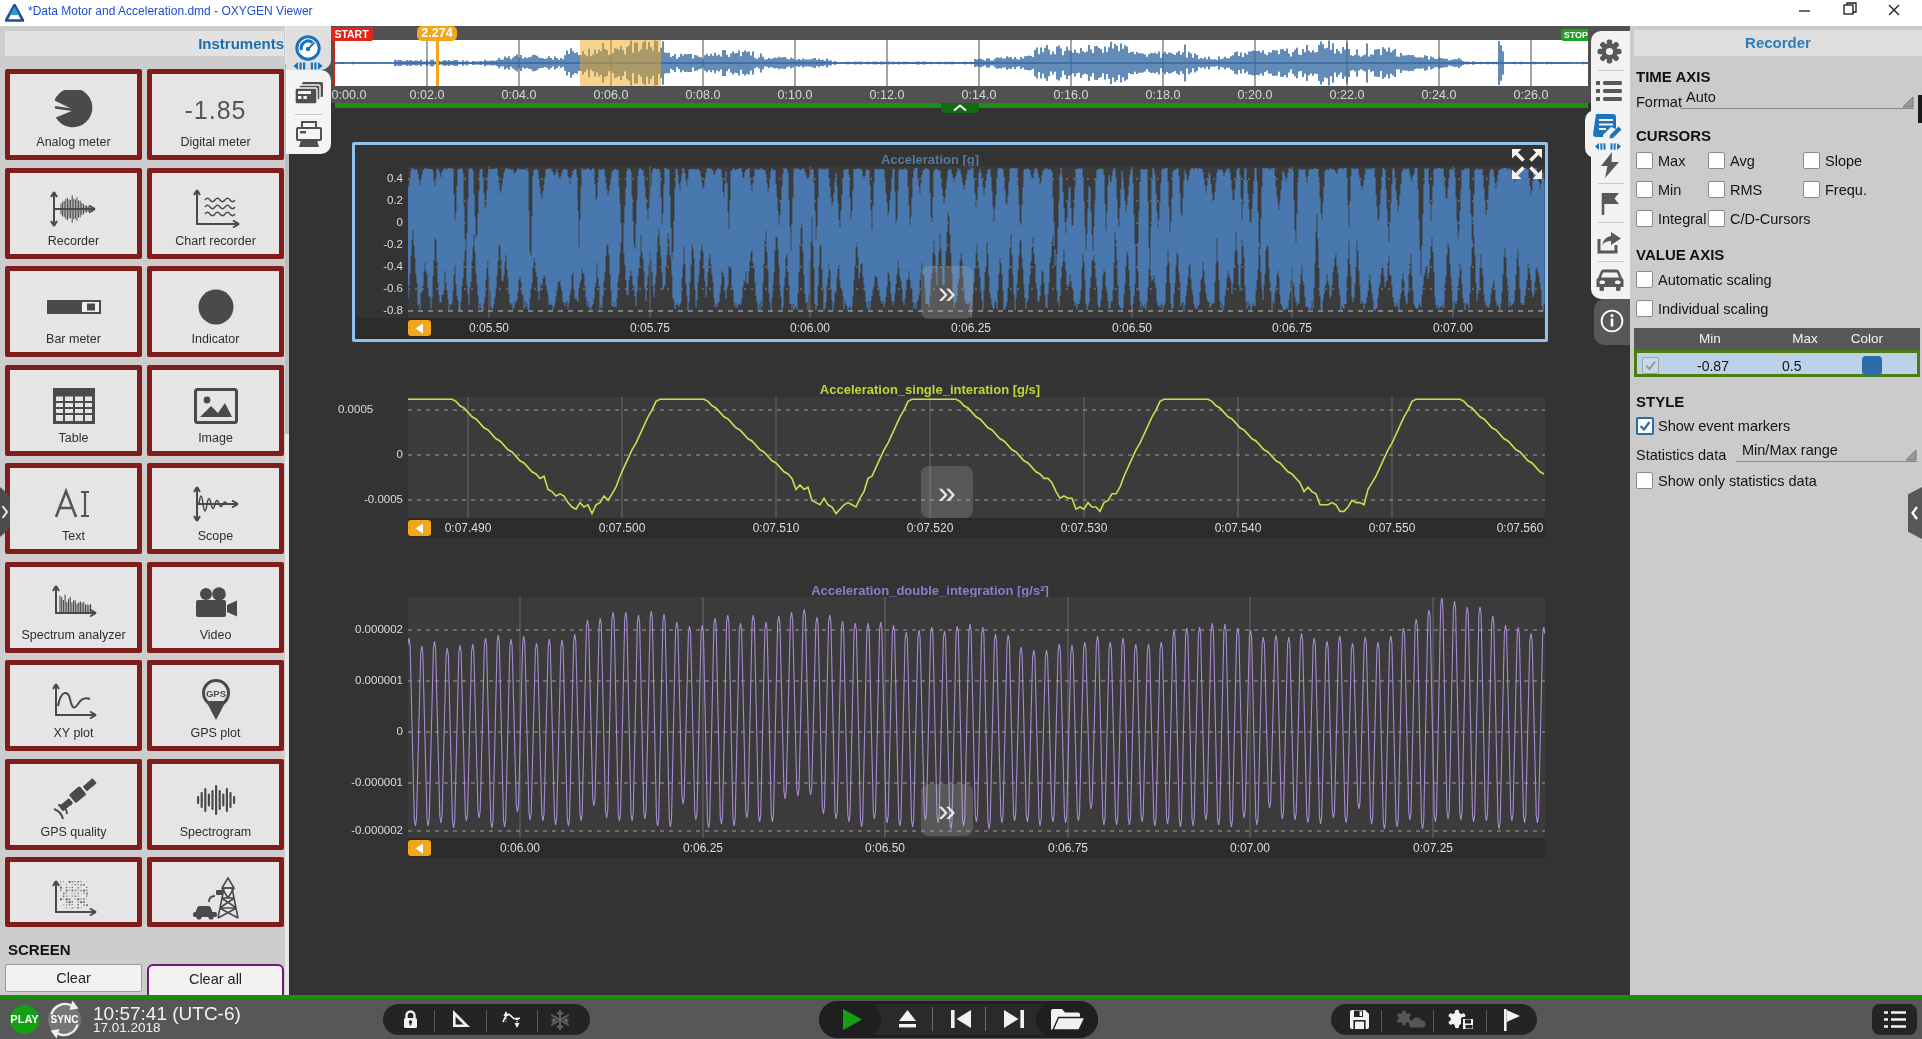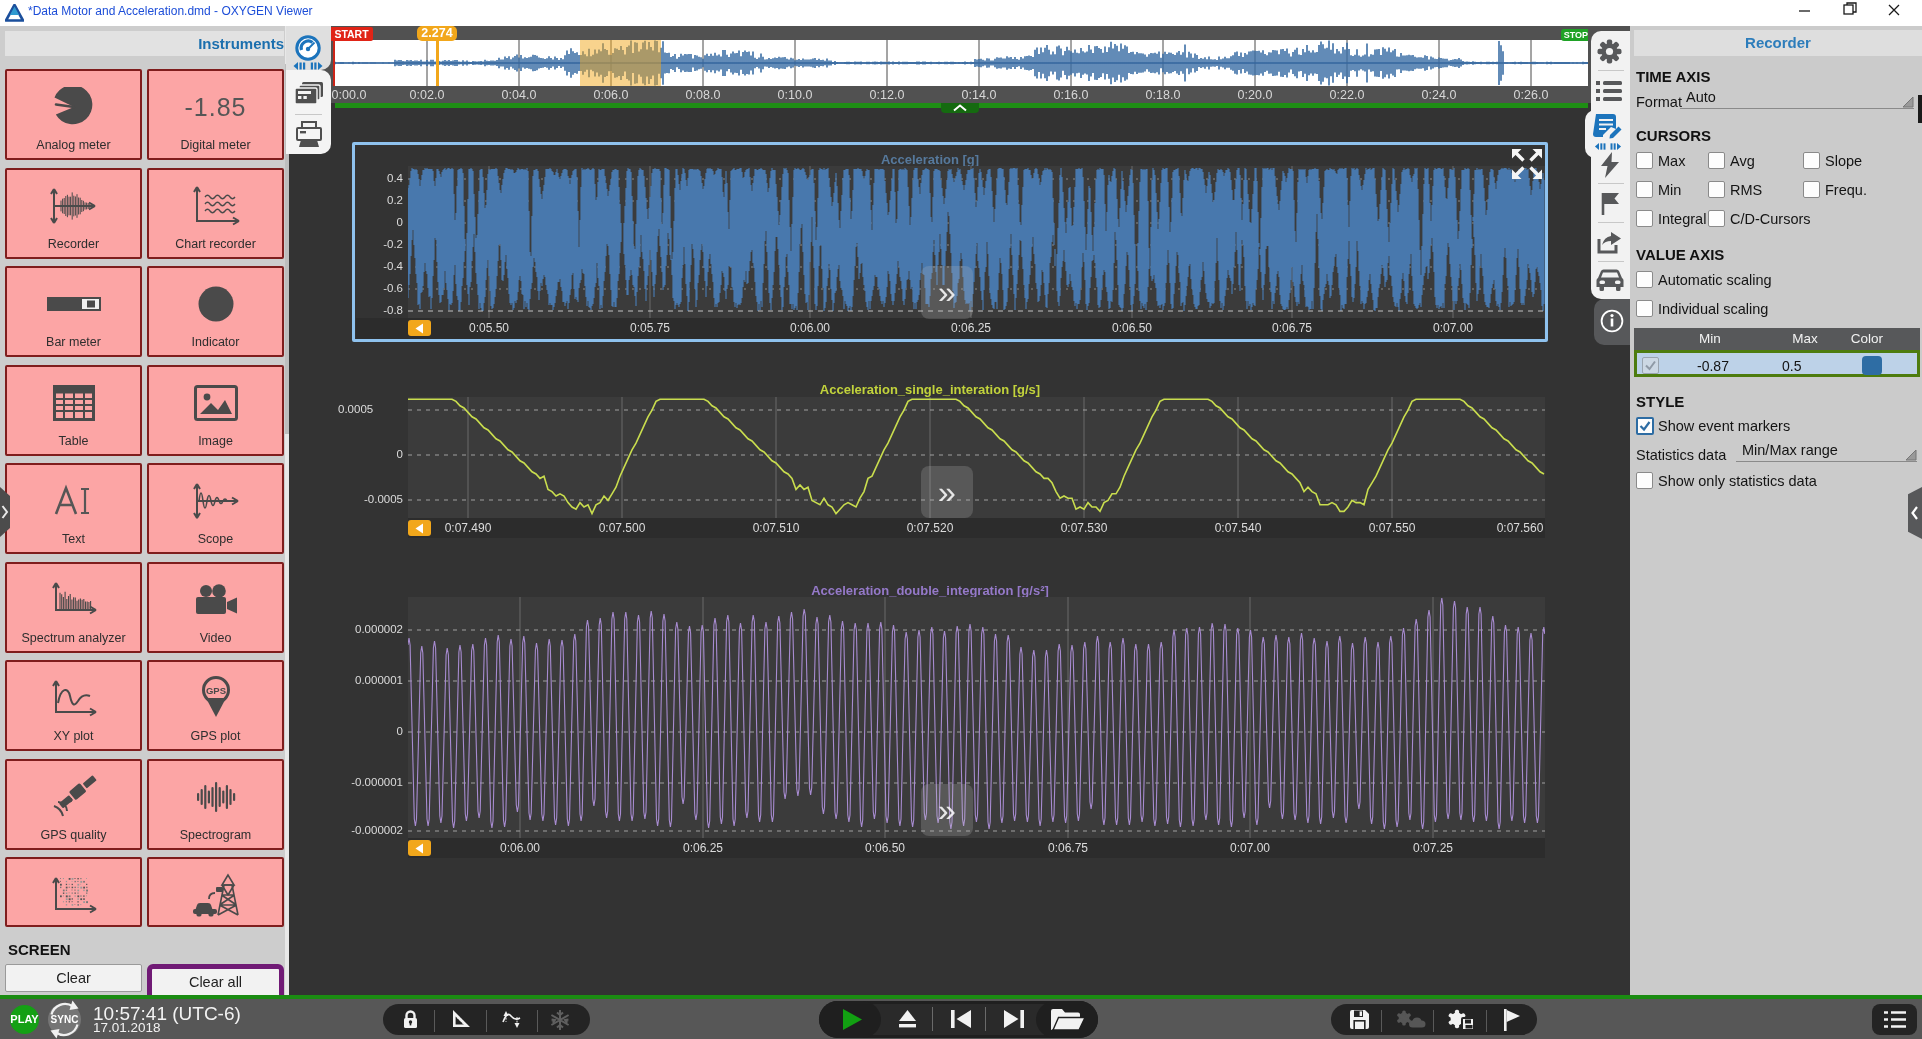--- a/index.html
+++ b/index.html
@@ -1,17 +1,17 @@
 <!DOCTYPE html>
 <html><head><meta charset="utf-8"><style>
 *{margin:0;padding:0;box-sizing:border-box}
 html,body{width:1922px;height:1039px;background:#333;font-family:"Liberation Sans",sans-serif;overflow:hidden}
 body{position:relative}
 .abs{position:absolute}
-.card{position:absolute;width:137px;height:91px;background:#fca5a5;border:2px solid #7f1d1d;border-radius:2px}
+.card{position:absolute;width:137px;height:91px;background:#e5e5e5;border:5px solid #7f1d1d;border-radius:2px}
 .card .lbl{position:absolute;bottom:6px;width:100%;text-align:center;font-size:12.5px;color:#2e2e2e}
 .card .ic{position:absolute;top:8px;left:0;width:100%;height:56px;display:flex;align-items:center;justify-content:center}
 .cb{position:absolute;width:17px;height:17px;background:#fdfdfd;border:1px solid #8a8a8a;border-radius:2px}
 .rl{position:absolute;font-size:14.5px;color:#141414}
 .sect{position:absolute;font-size:15px;font-weight:bold;color:#111}
 .xlab{position:absolute;font-size:12px;color:#dcdcdc;transform:translateX(-50%);white-space:nowrap}
 .tlab{position:absolute;font-size:12.5px;color:#d8d8d8;transform:translateX(-50%);white-space:nowrap}
 .obtn{position:absolute;width:23px;height:16px;background:#f2a71b;border-radius:3px;display:flex;align-items:center;justify-content:center}
 .ghost{position:absolute;width:52px;height:53px;background:rgba(190,190,190,0.22);border-radius:8px;color:rgba(255,255,255,0.85);font-size:32px;display:flex;align-items:center;justify-content:center}
 .ctitle{position:absolute;font-size:13px;font-weight:bold;transform:translateX(-50%);white-space:nowrap}
@@ -300,21 +300,21 @@
           <rect x="25" y="14" width="7" height="5" rx="1" fill="#4a4a4a"></rect>
           <path d="M4 38 L6 32 Q6.5 30 9 30 H17 Q19.5 30 20 32 L22 38 Z" fill="#4a4a4a"></path>
           <rect x="2" y="36" width="24" height="5" rx="2" fill="#4a4a4a"></rect>
           <circle cx="8" cy="41" r="2.6" fill="#4a4a4a"></circle>
           <circle cx="20" cy="41" r="2.6" fill="#4a4a4a"></circle>
         </svg>
       </div>
     </div>
   <div class="sect" style="left:8px;top:915px">SCREEN</div>
   <div class="abs" style="left:5px;top:938px;width:137px;height:28px;background:#f2f2f2;border:1px solid #9a9a9a;border-radius:2px;text-align:center;line-height:26px;font-size:14.5px;color:#222">Clear</div>
-  <div class="abs" style="left:147px;top:938px;width:137px;height:40px;background:#f2f2f2;border:5px solid #701a75;border-radius:6px;text-align:center;line-height:26px;font-size:14.5px;color:#222">Clear all</div>
+  <div class="abs" style="left:147px;top:938px;width:137px;height:40px;background:#f2f2f2;border:2px solid #701a75;border-radius:6px;text-align:center;line-height:26px;font-size:14.5px;color:#222">Clear all</div>
 </div>
 
 <div class="abs" style="left:0;top:487px;width:10px;height:50px;background:#4c4c4c;clip-path:polygon(0 0,100% 18%,100% 82%,0 100%)"></div>
 <svg class="abs" style="left:0;top:503px" width="9" height="18" viewBox="0 0 9 18">
     <path d="M2.5 3 L7 9 L2.5 15" fill="none" stroke="#e8e8e8" stroke-width="2"></path>
   </svg>
 
 <div class="abs" style="left:289px;top:26px;width:1341px;height:77px;background:#515151"></div>
 <div class="abs" style="left:335px;top:40px;width:1253px;height:46px;background:#ffffff"></div>
 <svg class="abs" style="left:335px;top:40px" width="1253" height="46" viewBox="0 0 1253 46">

